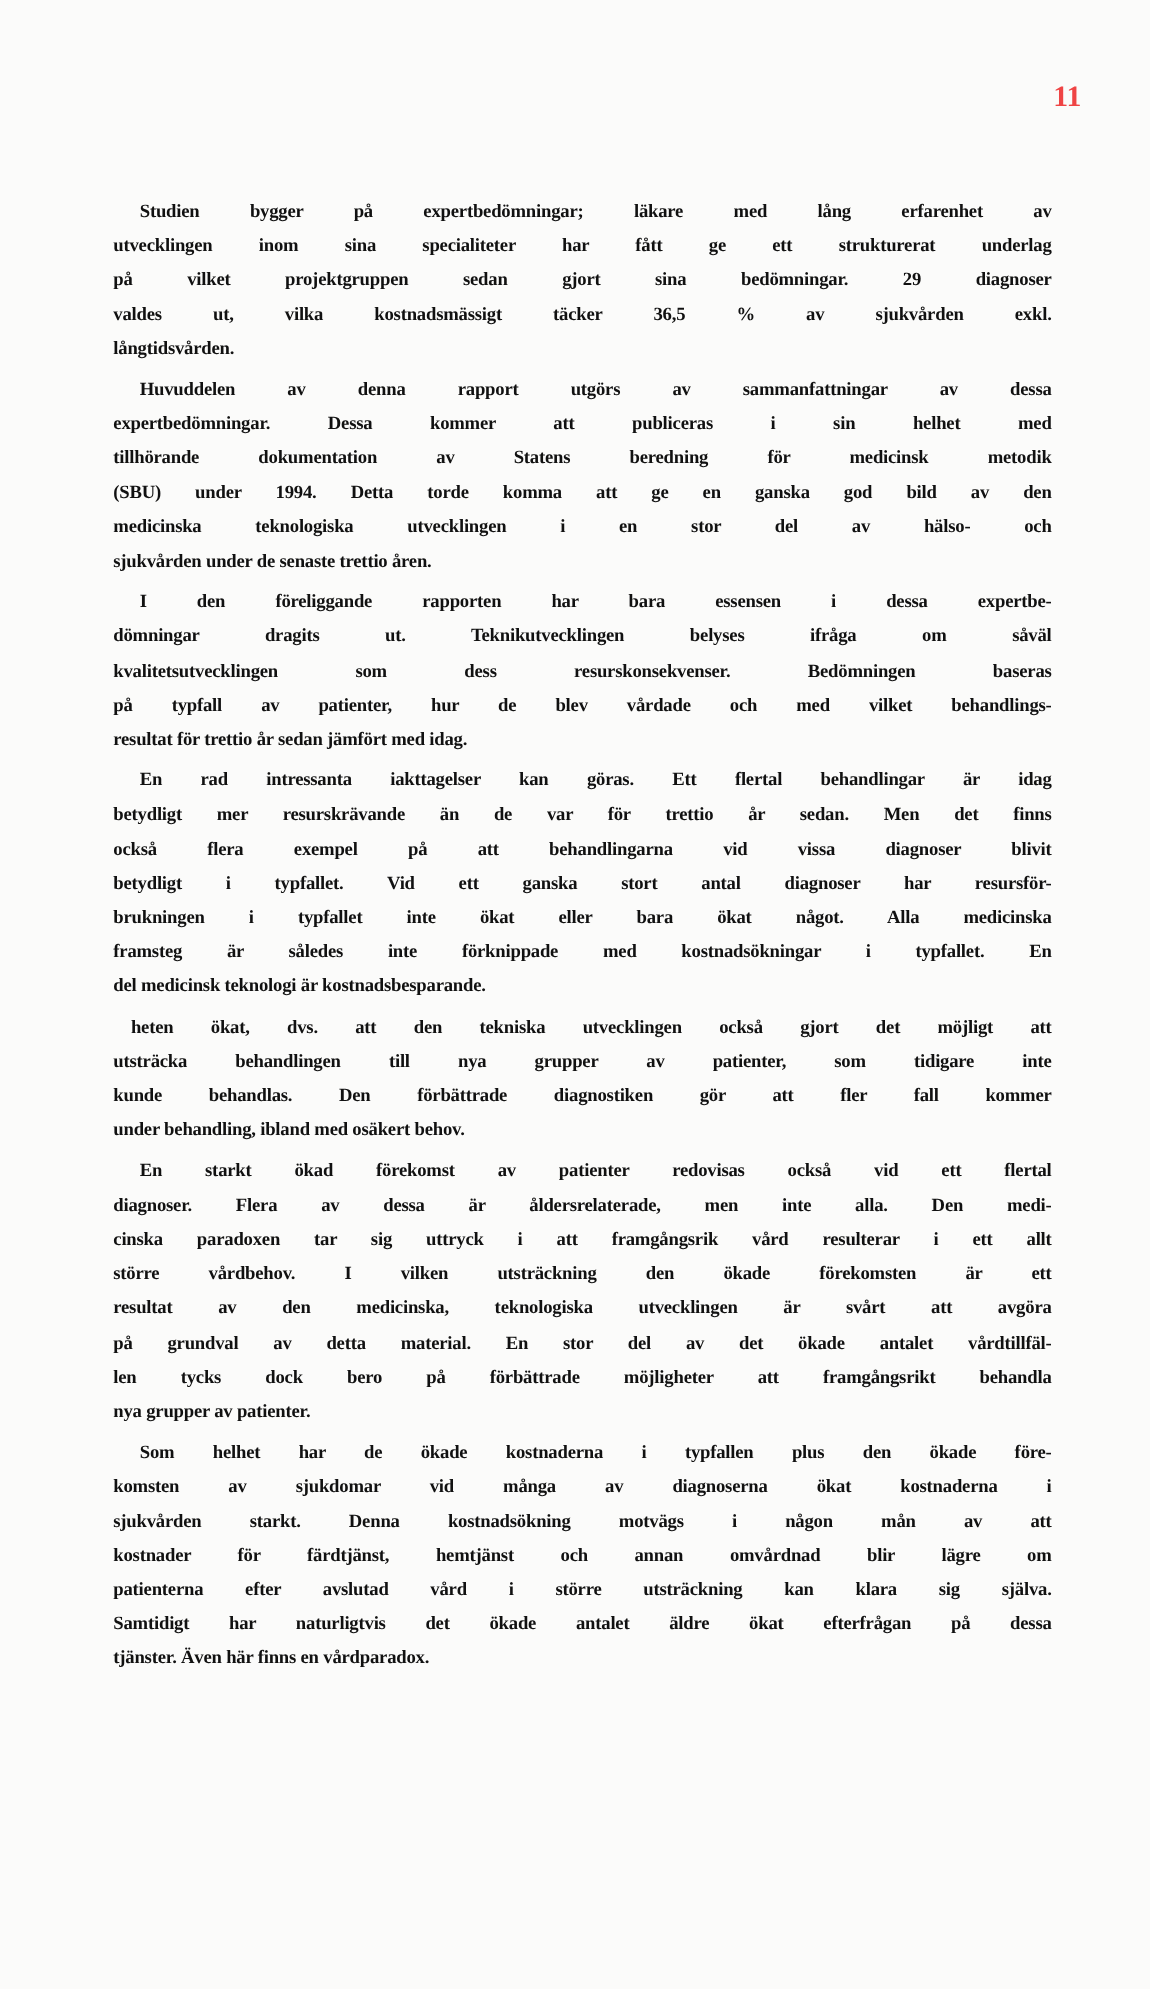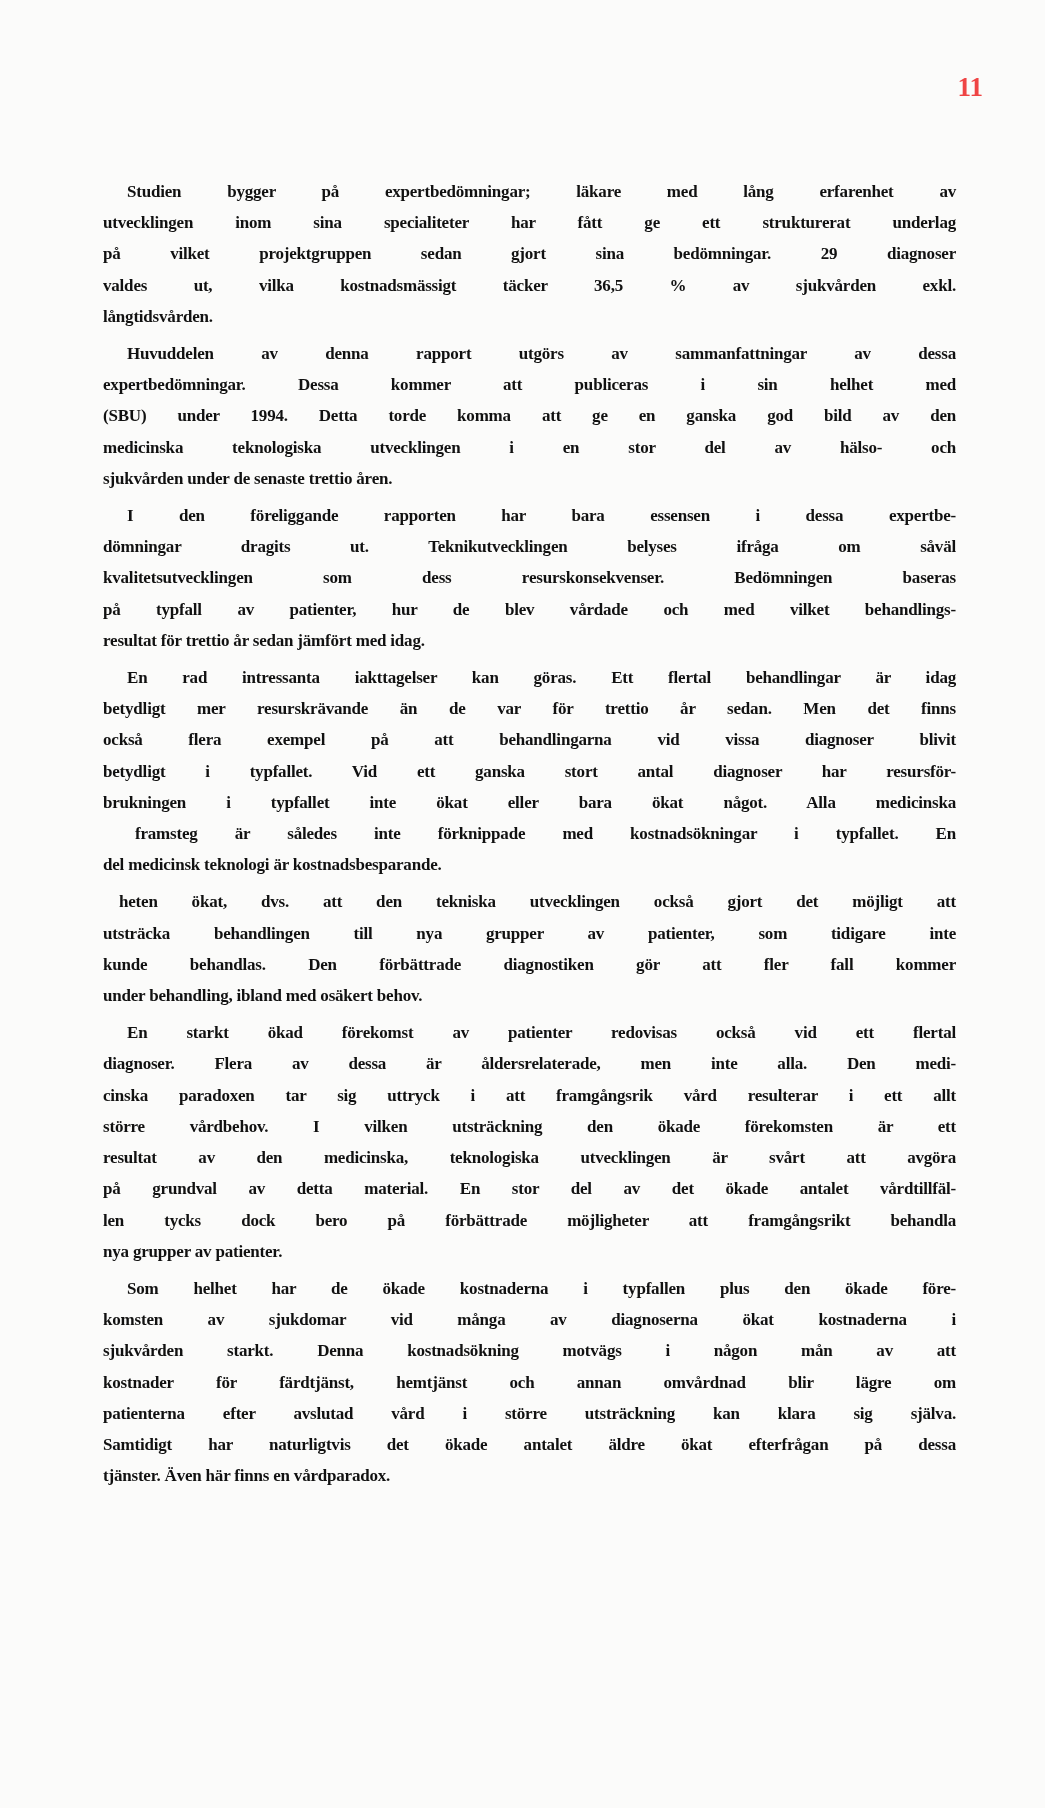--- a/index.html
+++ b/index.html
@@ -55,38 +55,39 @@
   <p class="para">
     <span class="line first" style="display: block; width: auto; word-spacing: 16.625px;">Studien bygger på expertbedömningar; läkare med lång erfarenhet av</span>
     <span class="line" style="display: block; width: auto; word-spacing: 15.2222px;">utvecklingen inom sina specialiteter har fått ge ett strukturerat underlag</span>
     <span class="line" style="display: block; width: auto; word-spacing: 20.375px;">på vilket projektgruppen sedan gjort sina bedömningar. 29 diagnoser</span>
     <span class="line" style="display: block; width: auto; word-spacing: 20.2222px;">valdes ut, vilka kostnadsmässigt täcker 36,5 % av sjukvården exkl.</span>
     <span class="line last">långtidsvården.</span>
   </p>
   <p class="para">
     <span class="line first" style="display: block; width: auto; word-spacing: 19.25px;">Huvuddelen av denna rapport utgörs av sammanfattningar av dessa</span>
     <span class="line" style="display: block; width: auto; word-spacing: 23.75px;">expertbedömningar. Dessa kommer att publiceras i sin helhet med</span>
+    <span class="line" style="display: block; width: auto; word-spacing: 19.7143px;">tillhörande dokumentation av Statens beredning för medicinsk metodik</span>
     <span class="line" style="display: block; width: auto; word-spacing: 10.1538px;">(SBU) under 1994. Detta torde komma att ge en ganska god bild av den</span>
     <span class="line" style="display: block; width: auto; word-spacing: 22.6667px;">medicinska teknologiska utvecklingen i en stor del av hälso- och</span>
     <span class="line last">sjukvården under de senaste trettio åren.</span>
   </p>
   <p class="para">
     <span class="line first" style="display: block; width: auto; word-spacing: 20.6667px;">I den föreliggande rapporten har bara essensen i dessa expertbe-</span>
     <span class="line" style="display: block; width: auto; word-spacing: 27.2857px;">dömningar dragits ut. Teknikutvecklingen belyses ifråga om såväl</span>
     <span class="line" style="display: block; width: auto; word-spacing: 21px;">kvalitetsutvecklingen som dess resurskonsekvenser. Bedömningen baseras</span>
     <span class="line" style="display: block; width: auto; word-spacing: 12px;">på typfall av patienter, hur de blev vårdade och med vilket behandlings-</span>
     <span class="line last">resultat för trettio år sedan jämfört med idag.</span>
   </p>
   <p class="para">
     <span class="line first" style="display: block; width: auto; word-spacing: 10.4px;">En rad intressanta iakttagelser kan göras. Ett flertal behandlingar är idag</span>
     <span class="line" style="display: block; width: auto; word-spacing: 9.91667px;">betydligt mer resurskrävande än de var för trettio år sedan. Men det finns</span>
     <span class="line" style="display: block; width: auto; word-spacing: 19.1111px;">också flera exempel på att behandlingarna vid vissa diagnoser blivit</span>
     <span class="line" style="display: block; width: auto; word-spacing: 16px;">betydligt i typfallet. Vid ett ganska stort antal diagnoser har resursför-</span>
     <span class="line" style="display: block; width: auto; word-spacing: 15.6px;">brukningen i typfallet inte ökat eller bara ökat något. Alla medicinska</span>
-    <span class="line" style="display: block; width: auto; word-spacing: 12.5556px; margin-left: 32px;">framsteg är således inte förknippade med kostnadsökningar i typfallet. En</span>
+    <span class="line" style="display: block; width: auto; word-spacing: 12.5556px;">framsteg är således inte förknippade med kostnadsökningar i typfallet. En</span>
     <span class="line last">del medicinsk teknologi är kostnadsbesparande.</span>
   </p>
   <p class="para">
     <span class="line" style="display: block; width: auto; word-spacing: 12px; margin-left: 16px;">heten ökat, dvs. att den tekniska utvecklingen också gjort det möjligt att</span>
     <span class="line" style="display: block; width: auto; word-spacing: 17.3333px;">utsträcka behandlingen till nya grupper av patienter, som tidigare inte</span>
     <span class="line" style="display: block; width: auto; word-spacing: 15.3333px;">kunde behandlas. Den förbättrade diagnostiken gör att fler fall kommer</span>
     <span class="line last">under behandling, ibland med osäkert behov.</span>
   </p>
   <p class="para">
     <span class="line first" style="display: block; width: auto; word-spacing: 15.2px;">En starkt ökad förekomst av patienter redovisas också vid ett flertal</span>

